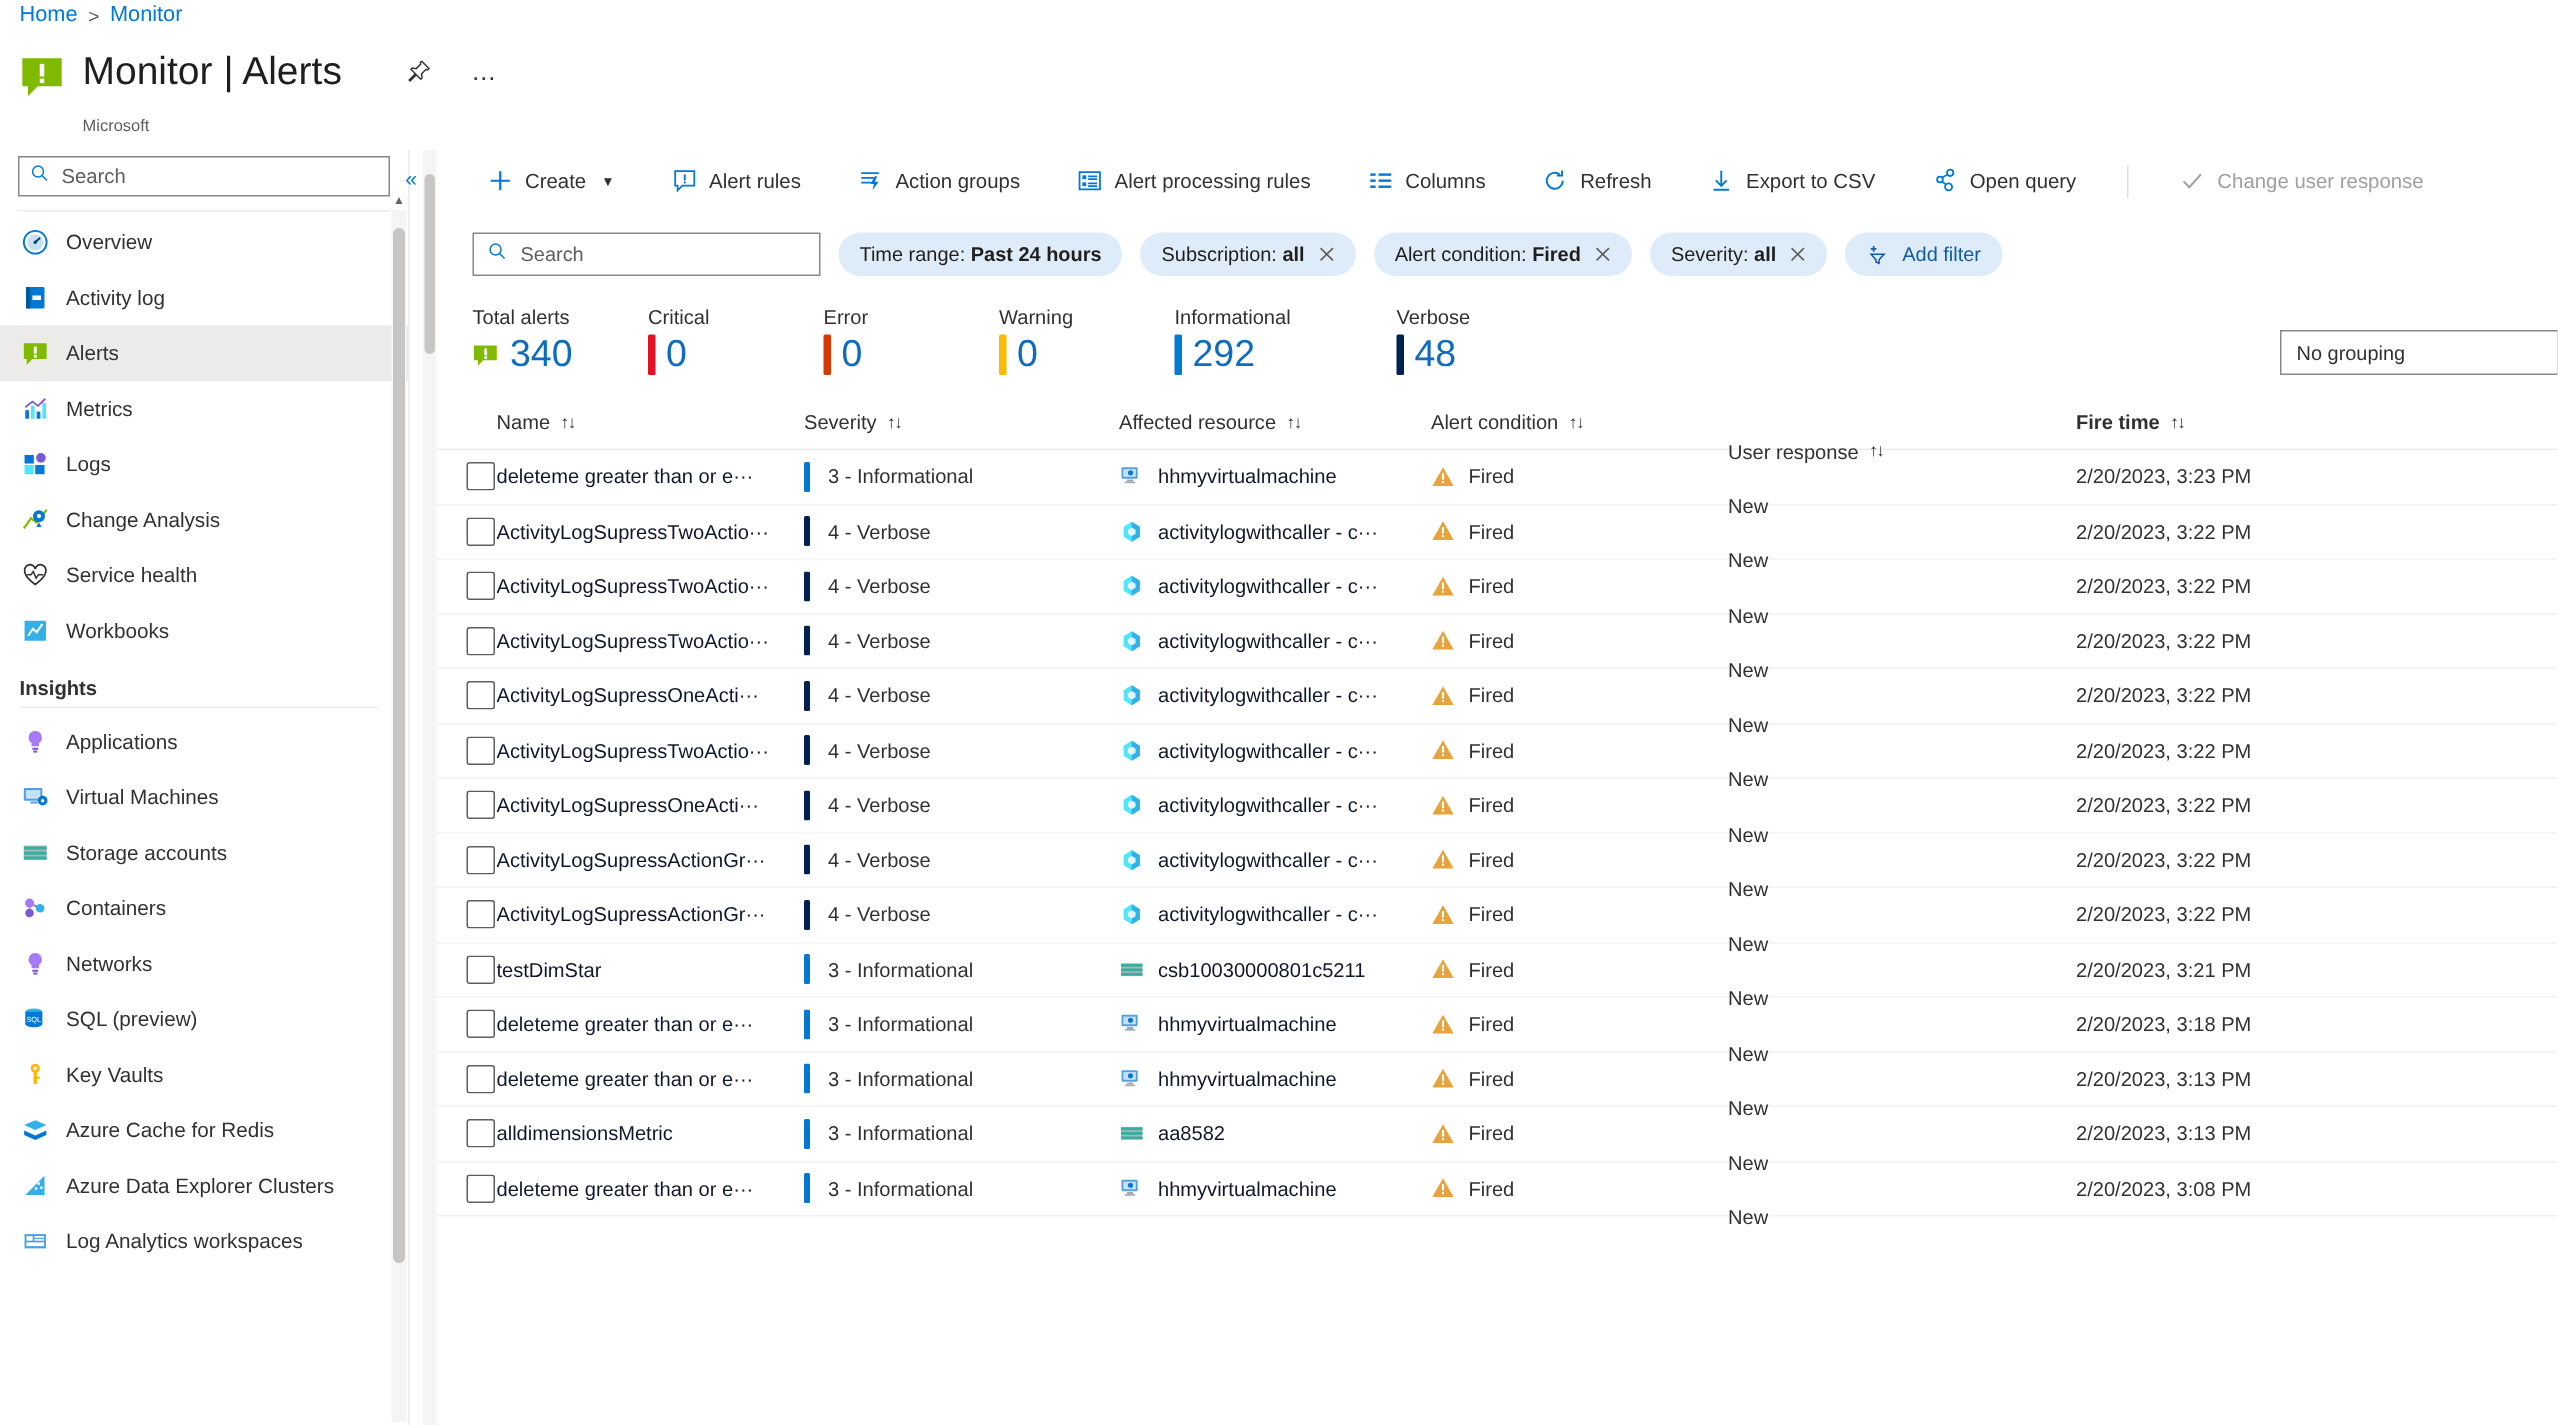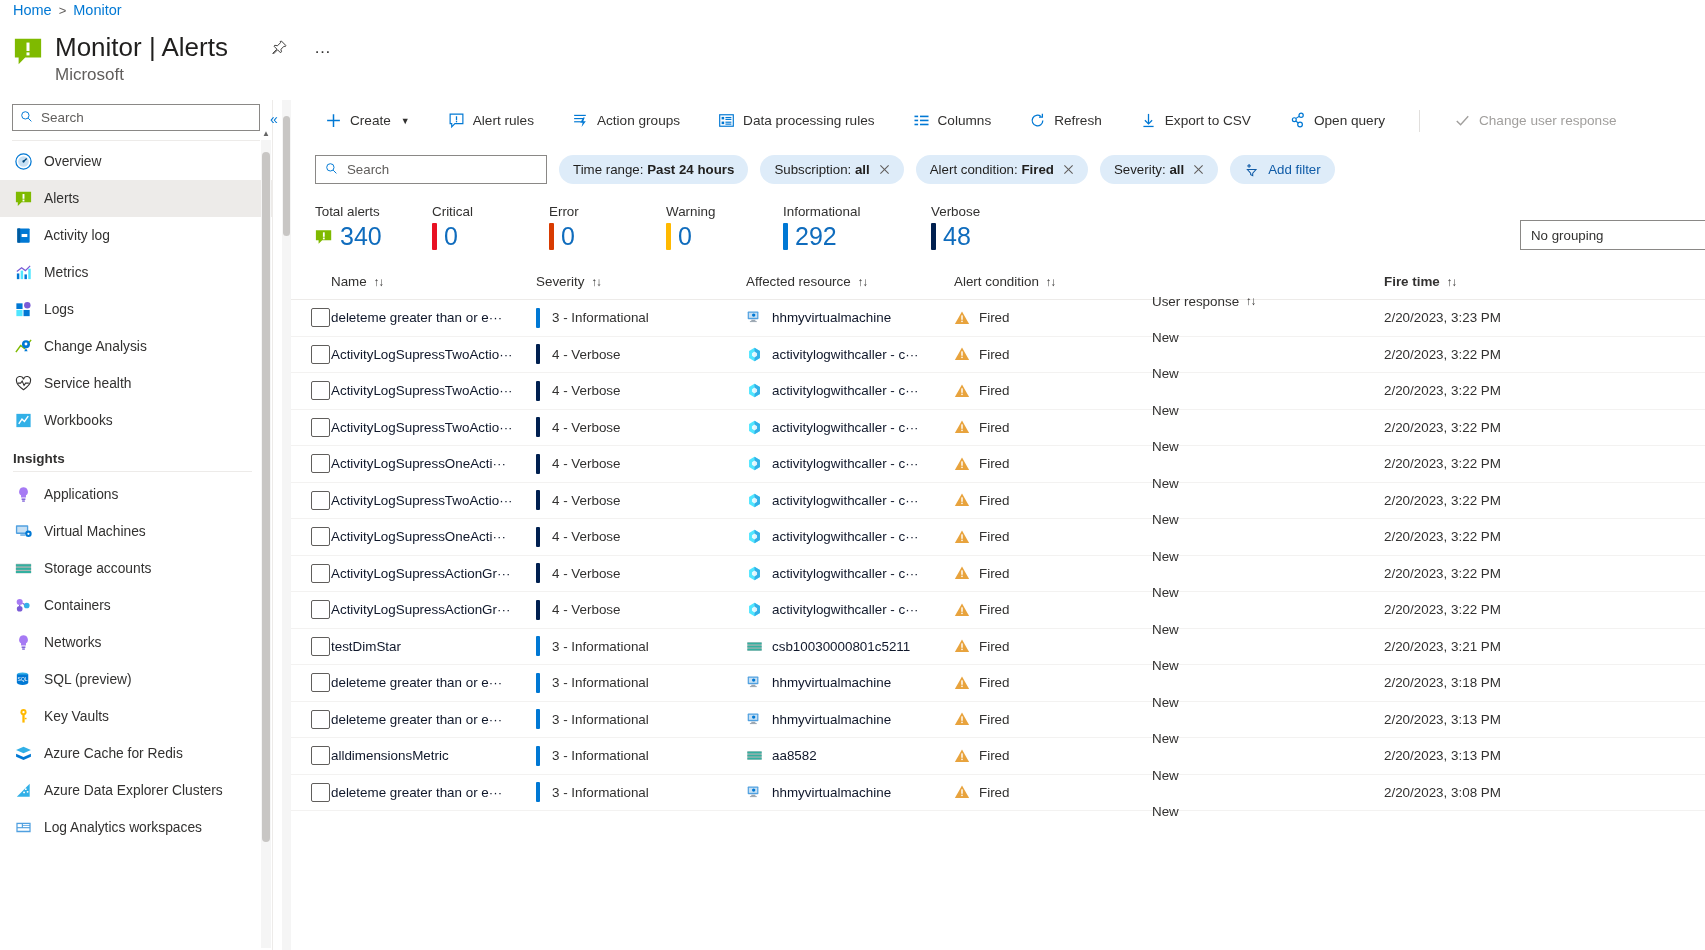--- a/index.html
+++ b/index.html
@@ -27,21 +27,21 @@
   .title-block { position: absolute; left: 13px; top: 30px; display: flex; align-items: flex-start; }
   .title-icon {
     width: 30px; height: 30px; margin-top: 6px; margin-right: 12px;
     position: relative; flex: none;
   }
   .title-text-wrap { display: flex; flex-direction: column; }
   .page-title {
     font-size: 26px; font-weight: 400; color: #201f1e;
     line-height: 34px; white-space: nowrap; margin: 0;
   }
-  .page-subtitle { font-size: 17px; color: #605e5c; margin-top: 1px; }
+  .page-subtitle { font-size: 11px; color: #605e5c; margin-top: 14px; }
   .title-actions { position: absolute; left: 270px; top: 38px; display: flex; gap: 26px; align-items: center; }
   .ta-btn { cursor: pointer; color: #323130; display: flex; align-items: center; }
 
   
   .leftnav {
     position: absolute; left: 0; top: 100px; width: 273px; height: 850px;
     background: #fff; border-right: 1px solid #edebe9;
   }
   .nav-search {
     margin: 4px 12px 0 12px; height: 27px;
@@ -224,40 +224,40 @@
           <svg viewBox="0 0 20 20" width="19" height="19">
             <circle cx="10" cy="10" r="8" fill="#fff" stroke="#0078d4" stroke-width="1.3"></circle>
             <circle cx="10" cy="10" r="5.6" fill="#c7e0f4"></circle>
             <line x1="10" y1="10" x2="13.4" y2="6.8" stroke="#004578" stroke-width="1.4"></line>
             <circle cx="10" cy="10" r="1.2" fill="#004578"></circle>
           </svg>
         </span>
         <span>Overview</span>
       </div>
 
+      <div class="nav-item">
+        <span class="nav-ico">
+          <svg viewBox="0 0 20 20" width="19" height="19">
+            <rect x="3.5" y="2.5" width="13" height="15" rx="1" fill="#0078d4"></rect>
+            <rect x="3.5" y="2.5" width="3" height="15" fill="#005a9e"></rect>
+            <rect x="8" y="8.4" width="6" height="3.2" fill="#fff"></rect>
+          </svg>
+        </span>
+        <span>Activity log</span>
+      </div>
+
       <div class="nav-item selected">
         <span class="nav-ico">
           <svg viewBox="0 0 20 20" width="19" height="19">
             <path d="M2 3h16v11H8l-4 4v-4H2z" fill="#7fba00"></path>
             <rect x="9" y="5.3" width="2" height="5" fill="#fff"></rect>
             <rect x="9" y="11.1" width="2" height="2" fill="#fff"></rect>
           </svg>
         </span>
         <span>Alerts</span>
-      </div>
-
-      <div class="nav-item">
-        <span class="nav-ico">
-          <svg viewBox="0 0 20 20" width="19" height="19">
-            <rect x="3.5" y="2.5" width="13" height="15" rx="1" fill="#0078d4"></rect>
-            <rect x="3.5" y="2.5" width="3" height="15" fill="#005a9e"></rect>
-            <rect x="8" y="8.4" width="6" height="3.2" fill="#fff"></rect>
-          </svg>
-        </span>
-        <span>Activity log</span>
       </div>
 
       <div class="nav-item">
         <span class="nav-ico">
           <svg viewBox="0 0 20 20" width="19" height="19">
             <rect x="3" y="11" width="2.6" height="6" fill="#0078d4"></rect>
             <rect x="7" y="8" width="2.6" height="9" fill="#50e6ff"></rect>
             <rect x="11" y="12" width="2.6" height="5" fill="#0078d4"></rect>
             <rect x="15" y="6" width="2.6" height="11" fill="#50e6ff"></rect>
             <polyline points="3,9 8,5 12,8 17,3" fill="none" stroke="#7a5bd6" stroke-width="1.3"></polyline>
@@ -472,21 +472,21 @@
           <svg viewBox="0 0 16 16" width="17" height="17">
             <rect x="1.6" y="2.6" width="12.8" height="10.8" fill="none" stroke="#0078d4" stroke-width="1.1"></rect>
             <rect x="3.4" y="4.6" width="2.4" height="2.4" fill="#0078d4"></rect>
             <rect x="3.4" y="9" width="2.4" height="2.4" fill="#0078d4"></rect>
             <line x1="7" y1="5.2" x2="12.6" y2="5.2" stroke="#0078d4" stroke-width="1.1"></line>
             <line x1="7" y1="7" x2="12.6" y2="7" stroke="#0078d4" stroke-width="1.1"></line>
             <line x1="7" y1="9.6" x2="12.6" y2="9.6" stroke="#0078d4" stroke-width="1.1"></line>
             <line x1="7" y1="11.4" x2="12.6" y2="11.4" stroke="#0078d4" stroke-width="1.1"></line>
           </svg>
         </span>
-        <span>Data processing rules</span>
+        <span>Alert processing rules</span>
       </div>
       <div class="tb-item">
         <span class="tb-ico">
           <svg viewBox="0 0 16 16" width="17" height="17">
             <rect x="1.4" y="3.4" width="3.4" height="1.5" fill="#0078d4"></rect>
             <rect x="1.4" y="7.2" width="3.4" height="1.5" fill="#0078d4"></rect>
             <rect x="1.4" y="11" width="3.4" height="1.5" fill="#0078d4"></rect>
             <rect x="6.6" y="3.4" width="8" height="1.5" fill="#0078d4"></rect>
             <rect x="6.6" y="7.2" width="8" height="1.5" fill="#0078d4"></rect>
             <rect x="6.6" y="11" width="8" height="1.5" fill="#0078d4"></rect>

